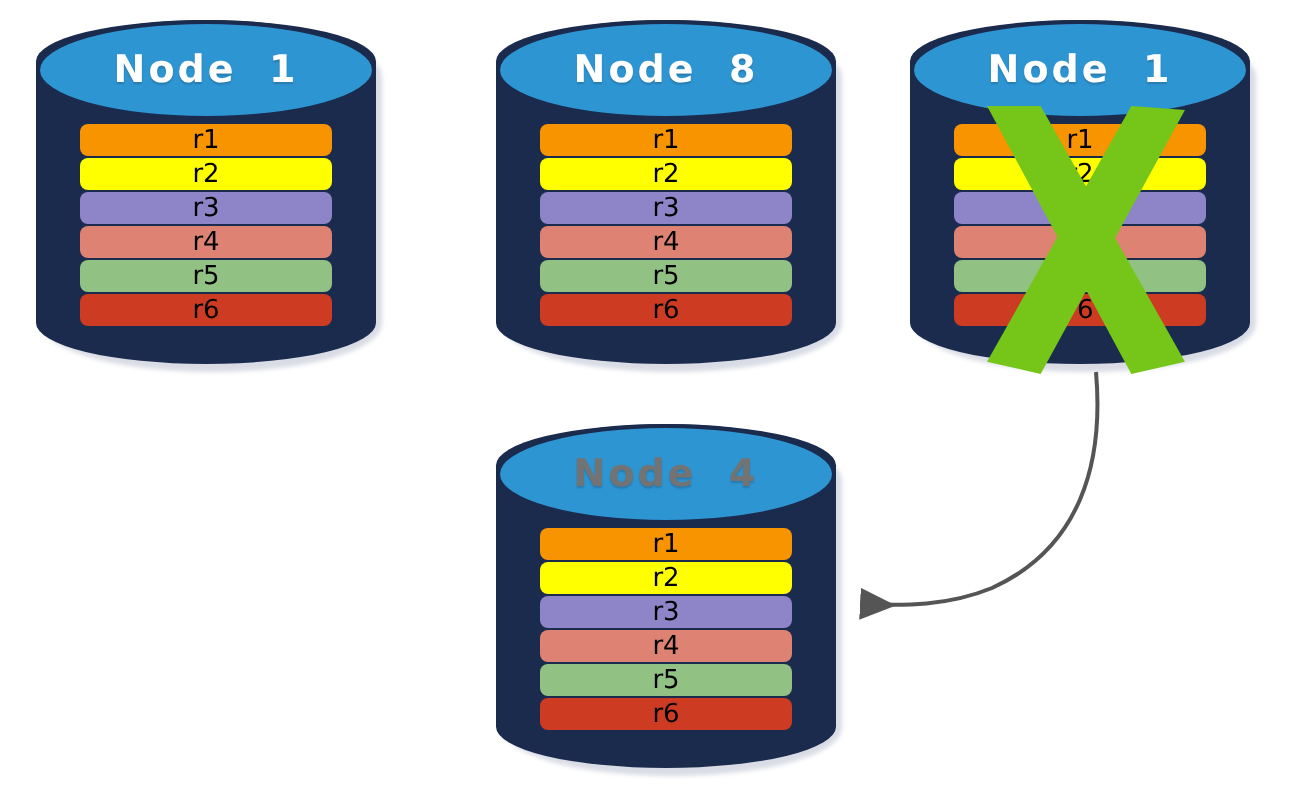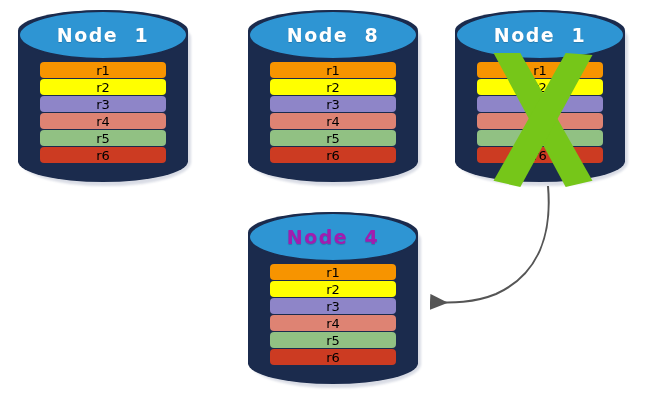--- a/index.html
+++ b/index.html
@@ -214,21 +214,21 @@
           <span>r4</span>
         </div>
         <div class="record" style="background: rgb(145, 193, 131); left: 22px; top: 120px; width: 126px; color: rgb(0, 0, 0);">
           <span>r5</span>
         </div>
         <div class="record" style="background: rgb(204, 59, 34); left: 22px; top: 137px; width: 126px; color: rgb(0, 0, 0);">
           <span>r6</span>
         </div>
       </div>
     <div class="cyl-top" style="background: rgb(46, 149, 211); border-color: rgb(27, 43, 77);"></div>
-    <div class="cyl-label" style="color: #a21caf;">Node  4</div>
+    <div class="cyl-label" style="color: #737373;">Node  4</div>
   </div>
 
   <svg class="arrow-layer" viewBox="0 0 646 402" width="646" height="402">
     <defs>
       <marker id="arrowhead" markerWidth="9" markerHeight="8" refX="8" refY="4" orient="auto" markerUnits="strokeWidth">
         <path d="M9,0 L9,8 L0,4 z" fill="#555555"></path>
       </marker>
     </defs>
     <path id="arrow-path" d="M548,186 C552,232 540,274 496,294 C474,303 452,303 432,302" fill="none" stroke="#555555" stroke-width="2" marker-end="url(#arrowhead)"></path>
   </svg>

